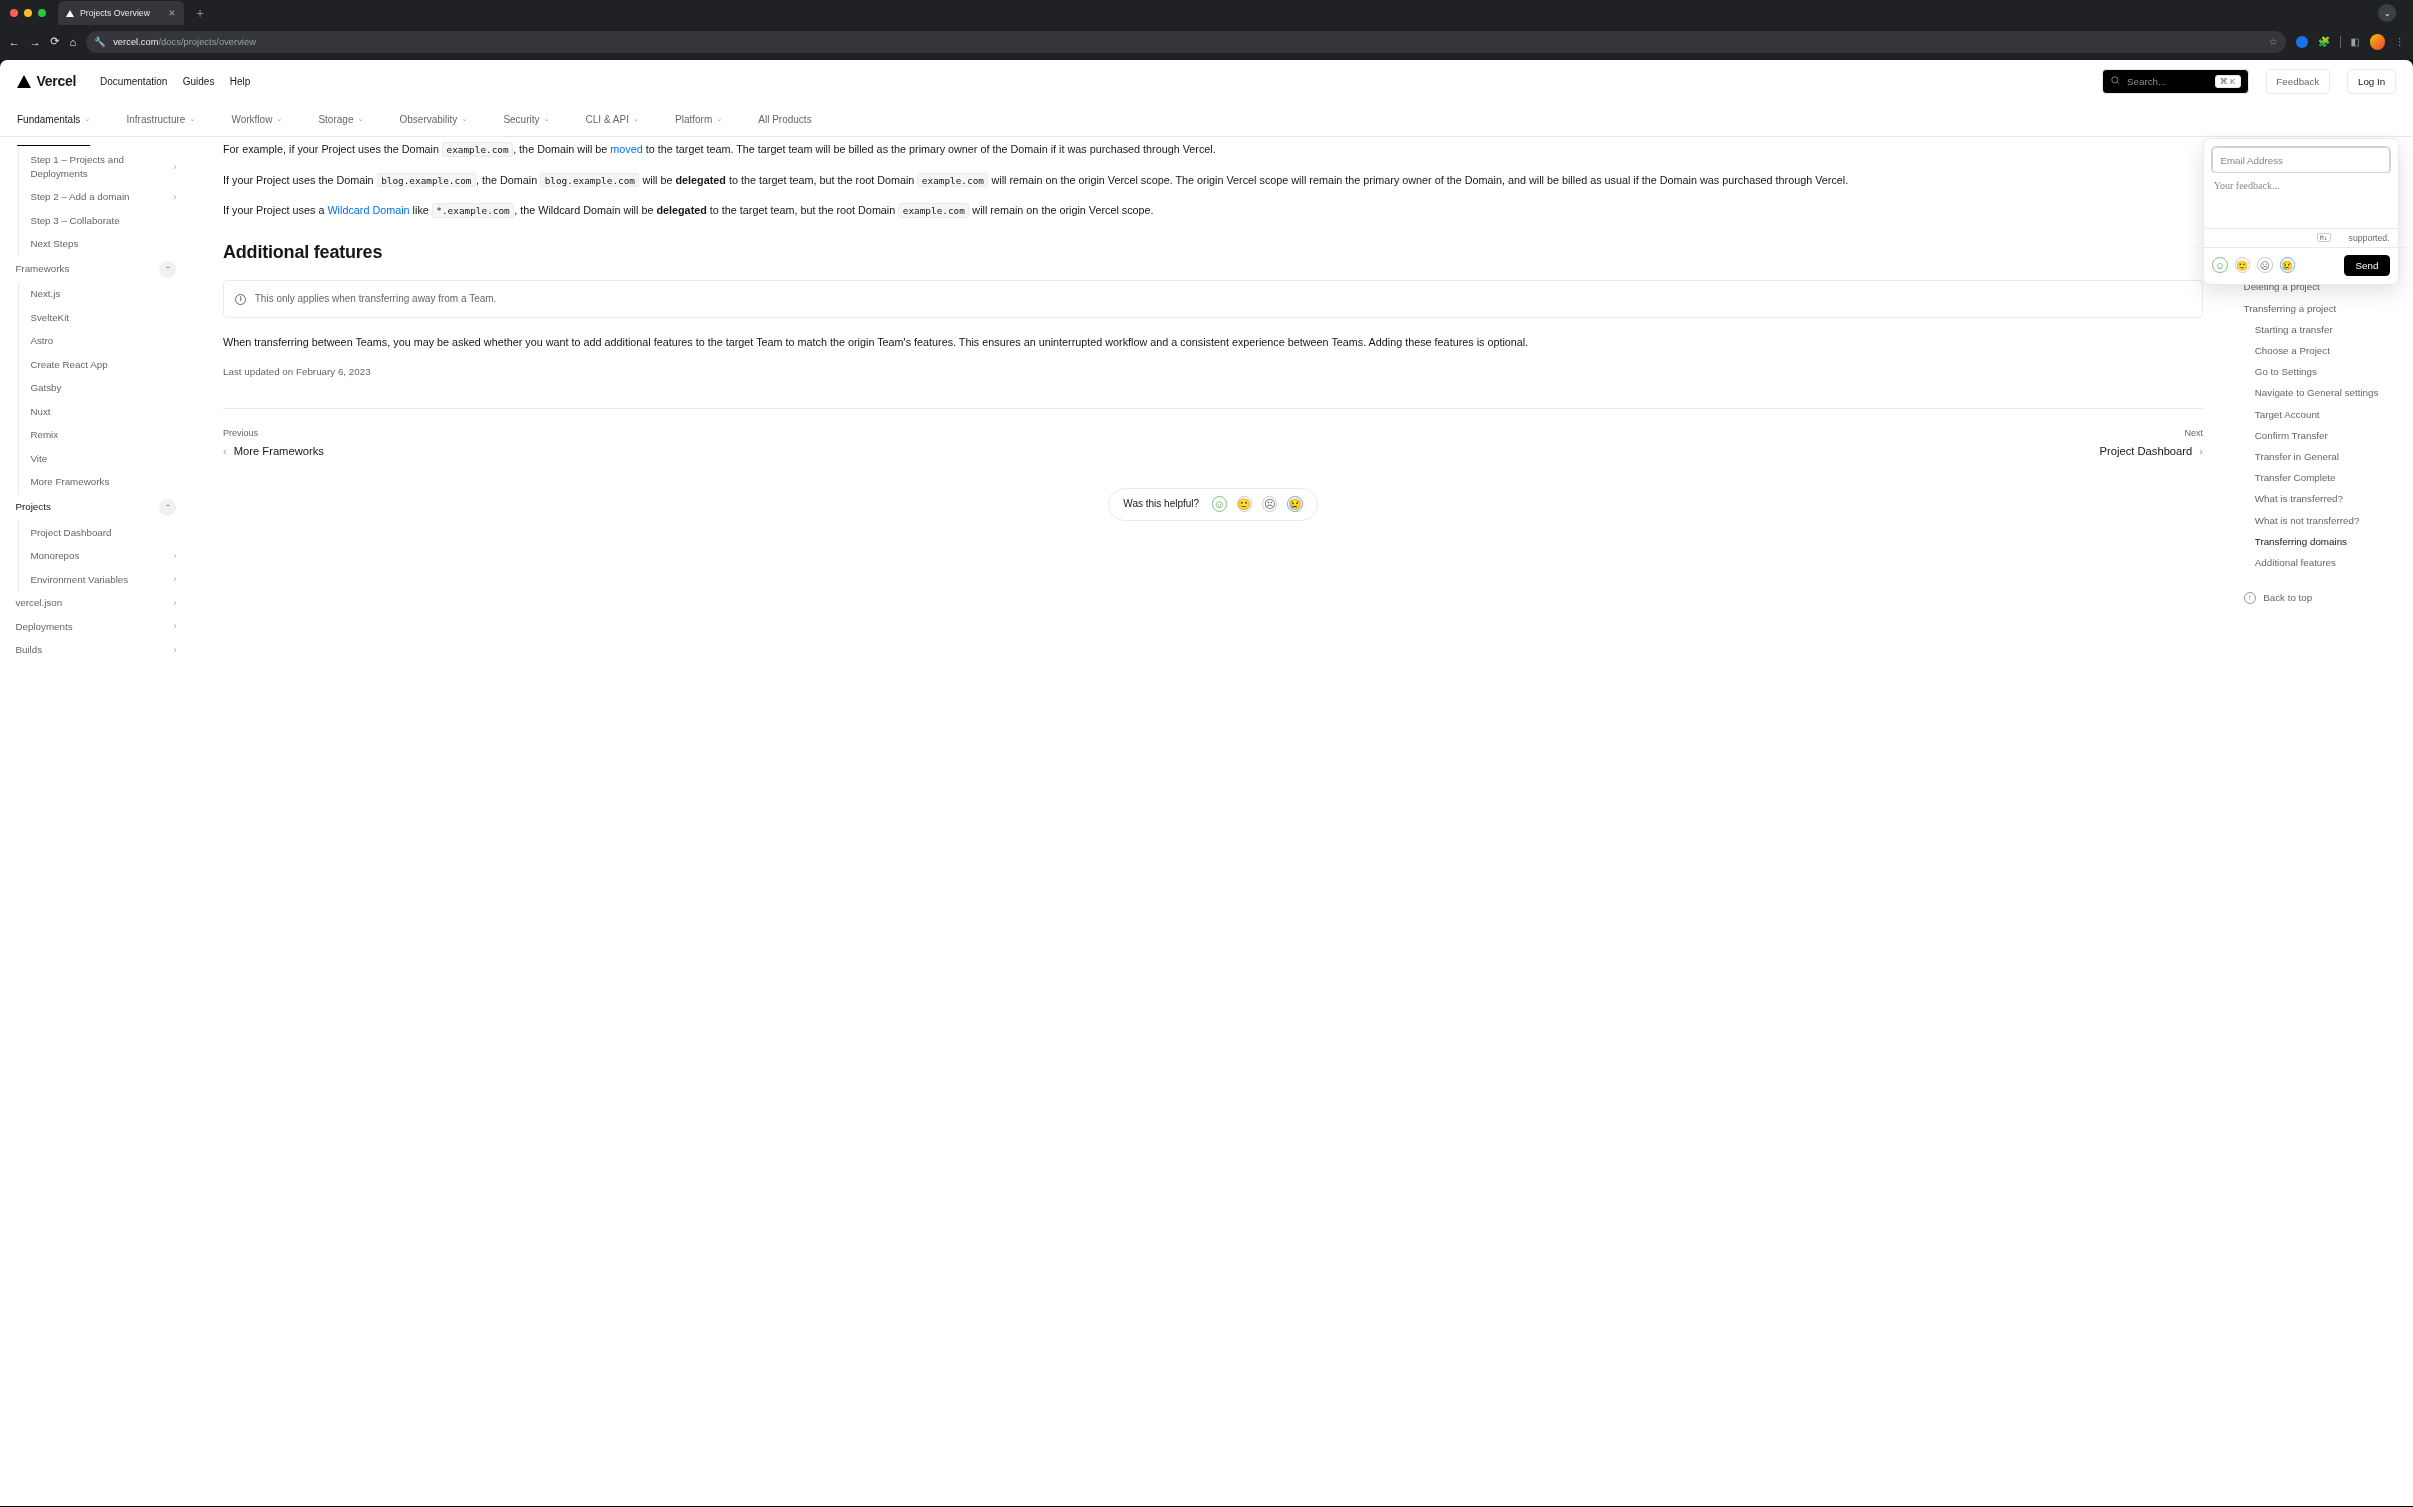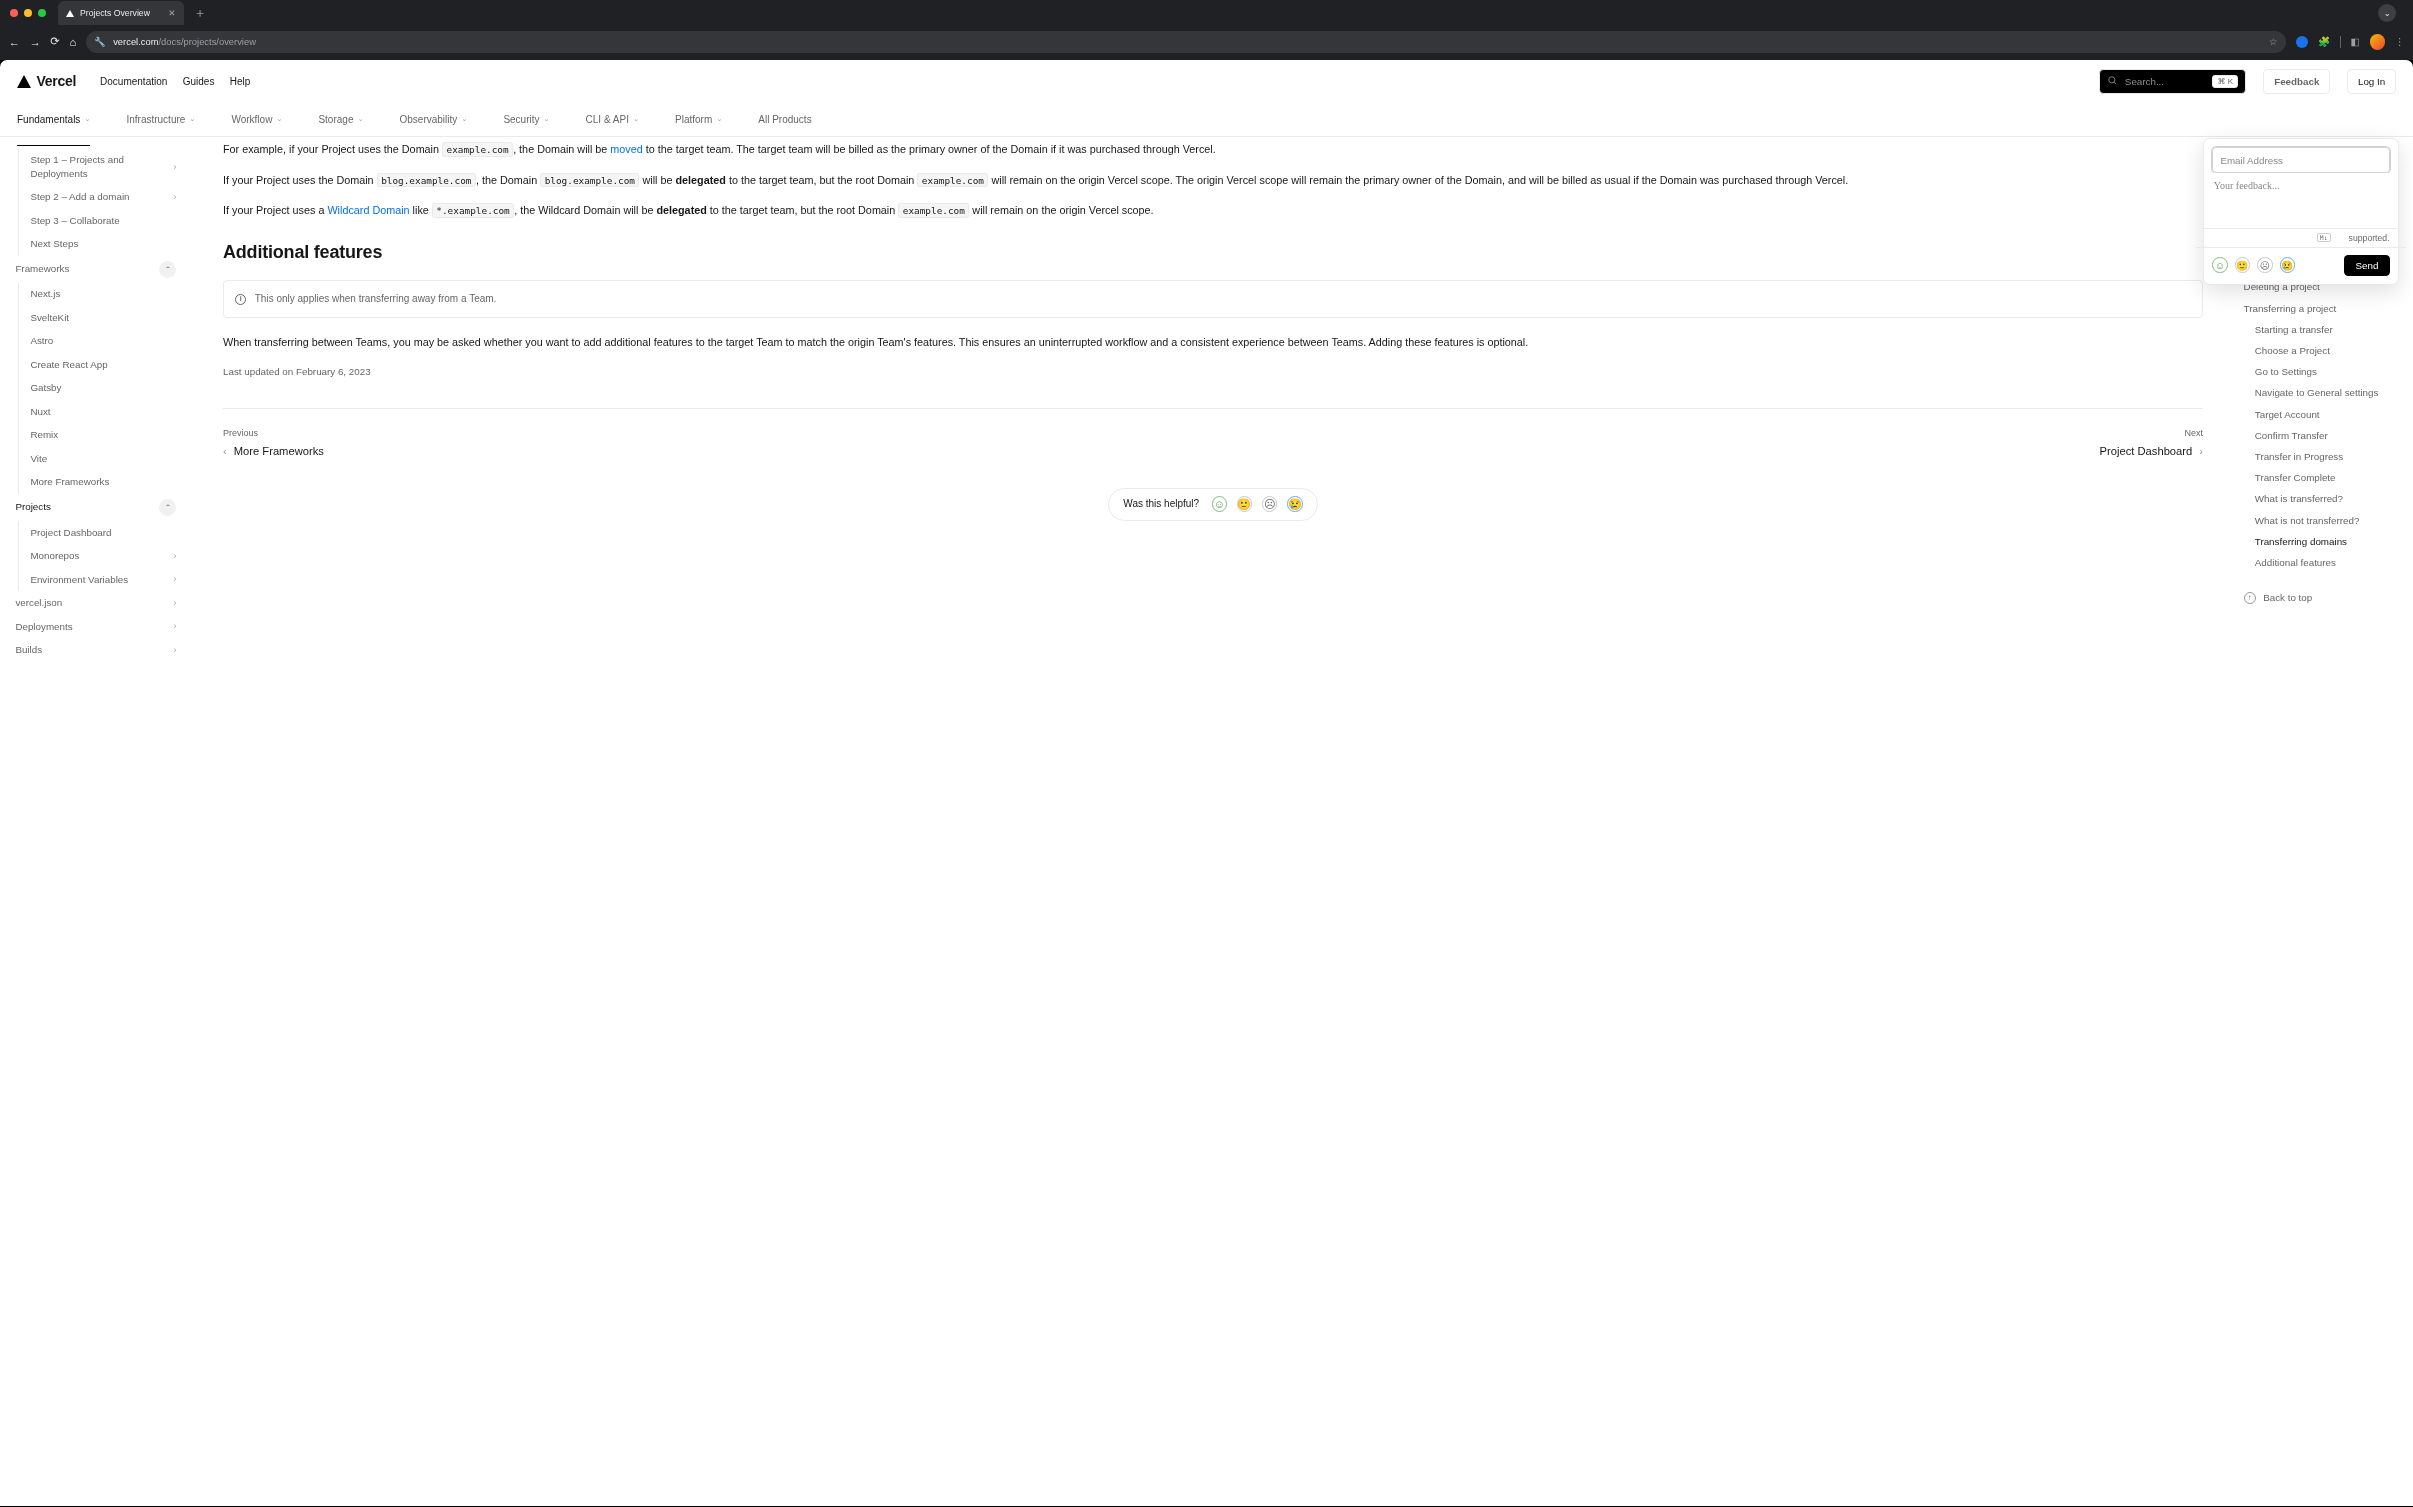--- a/index.html
+++ b/index.html
@@ -39,21 +39,21 @@
   .v-header { display:flex; align-items:center; gap:17px; padding:0 17px; height:43px; border-bottom:0; }
   .v-logo { display:flex; align-items:center; gap:5.6px; font-weight:700; font-size:14px; letter-spacing:-0.3px; }
   .v-logo-tri { width:0; height:0; border-left:7.7px solid transparent; border-right:7.7px solid transparent; border-bottom:13.3px solid #000; }
   .v-nav { display:flex; gap:15.4px; margin-left:7px; }
   .v-nav a { color:#171717; text-decoration:none; font-size:10px; }
   .v-spacer { flex:1; }
   .search-box { display:flex; align-items:center; gap:7px; background:#000000; border:0.7px solid #eaeaea; border-radius:4.2px; height:25px; padding:0 7px; width:147px; color:#8f8f8f; }
   .kbd { background:#fff; border:0.7px solid #eaeaea; border-radius:2.8px; padding:0.7px 4.2px; font-size:8px; color:#666; }
   .btn { height:25px; padding:0 9.8px; border-radius:4.2px; border:0.7px solid #eaeaea; background:#fff; display:flex; align-items:center; font-size:9.8px; cursor:pointer; }
   .btn.login { color:#171717; }
-  .btn.feedback { color:#666;font-weight:bold; }
+  .btn.feedback { color:#666; }
 
   
   .v-subnav { display:flex; gap:36px; padding:0 17px; height:34px; border-bottom:0.7px solid #eaeaea; font-size:10px; color:#666; }
   .v-subnav .item { display:flex; align-items:center; gap:4.2px; cursor:pointer; }
   .v-subnav .item.active { color:#171717; font-weight:500; position:relative; }
   .v-subnav .item.active::after { content:""; position:absolute; left:0; right:0; bottom:-10.5px; height:1.4px; background:#000; }
   .chev { font-size:7px; color:#999; }
 
   
   .content { display:grid; grid-template-columns:189px minmax(0,1fr) 182px; height:calc(100% - 77px); }
@@ -372,21 +372,21 @@
         <div class="toc-item l1">Pausing a project</div>
         <div class="toc-item l2">Resuming a project</div>
         <div class="toc-item l1">Deleting a project</div>
         <div class="toc-item l1">Transferring a project</div>
         <div class="toc-item l2">Starting a transfer</div>
         <div class="toc-item l2">Choose a Project</div>
         <div class="toc-item l2">Go to Settings</div>
         <div class="toc-item l2">Navigate to General settings</div>
         <div class="toc-item l2">Target Account</div>
         <div class="toc-item l2">Confirm Transfer</div>
-        <div class="toc-item l2">Transfer in Progress</div>
+        <div class="toc-item l2">Transfer in General</div>
         <div class="toc-item l2">Transfer Complete</div>
         <div class="toc-item l2">What is transferred?</div>
         <div class="toc-item l2">What is not transferred?</div>
         <div class="toc-item l2 active">Transferring domains</div>
         <div class="toc-item l2">Additional features</div>
         <div class="back-to-top">
           <div class="up-circle">↑</div>
           <span>Back to top</span>
         </div>
       </aside>

